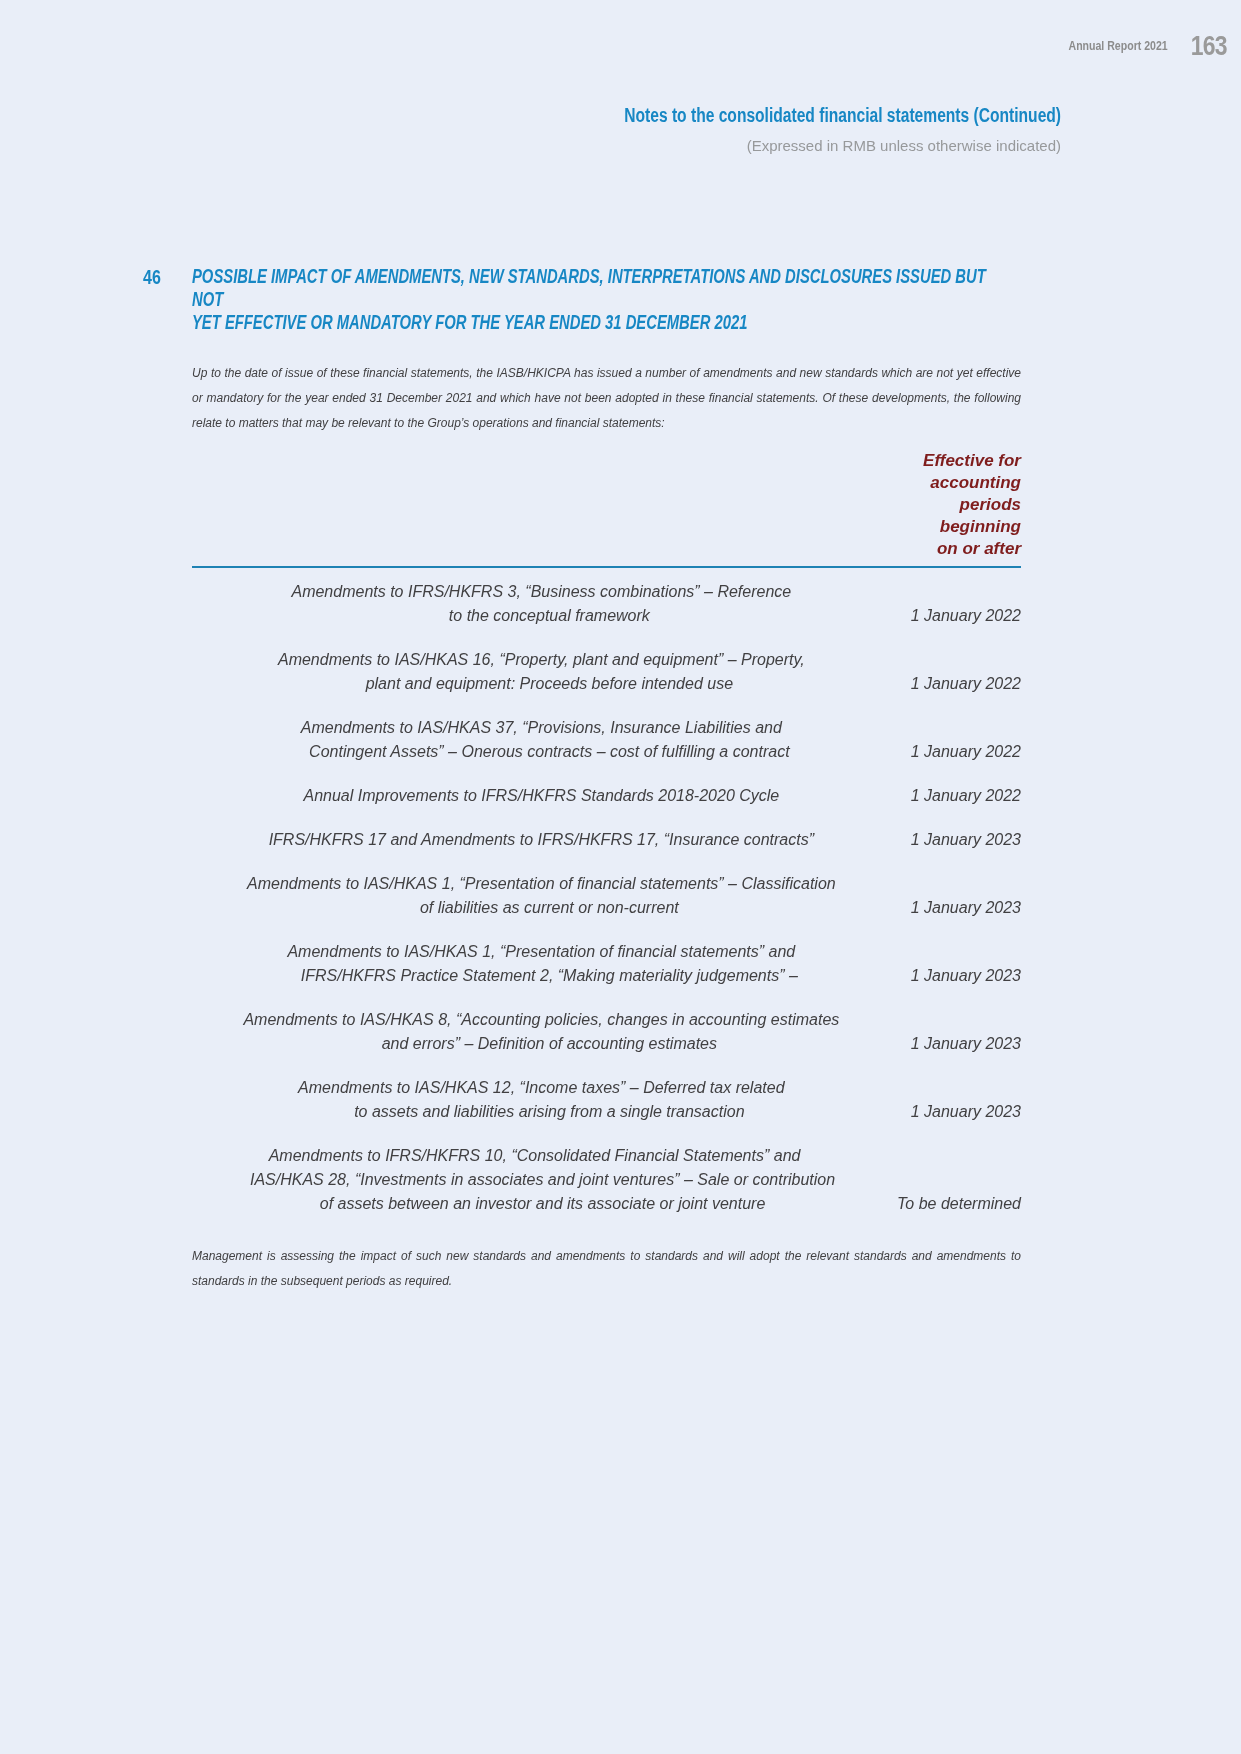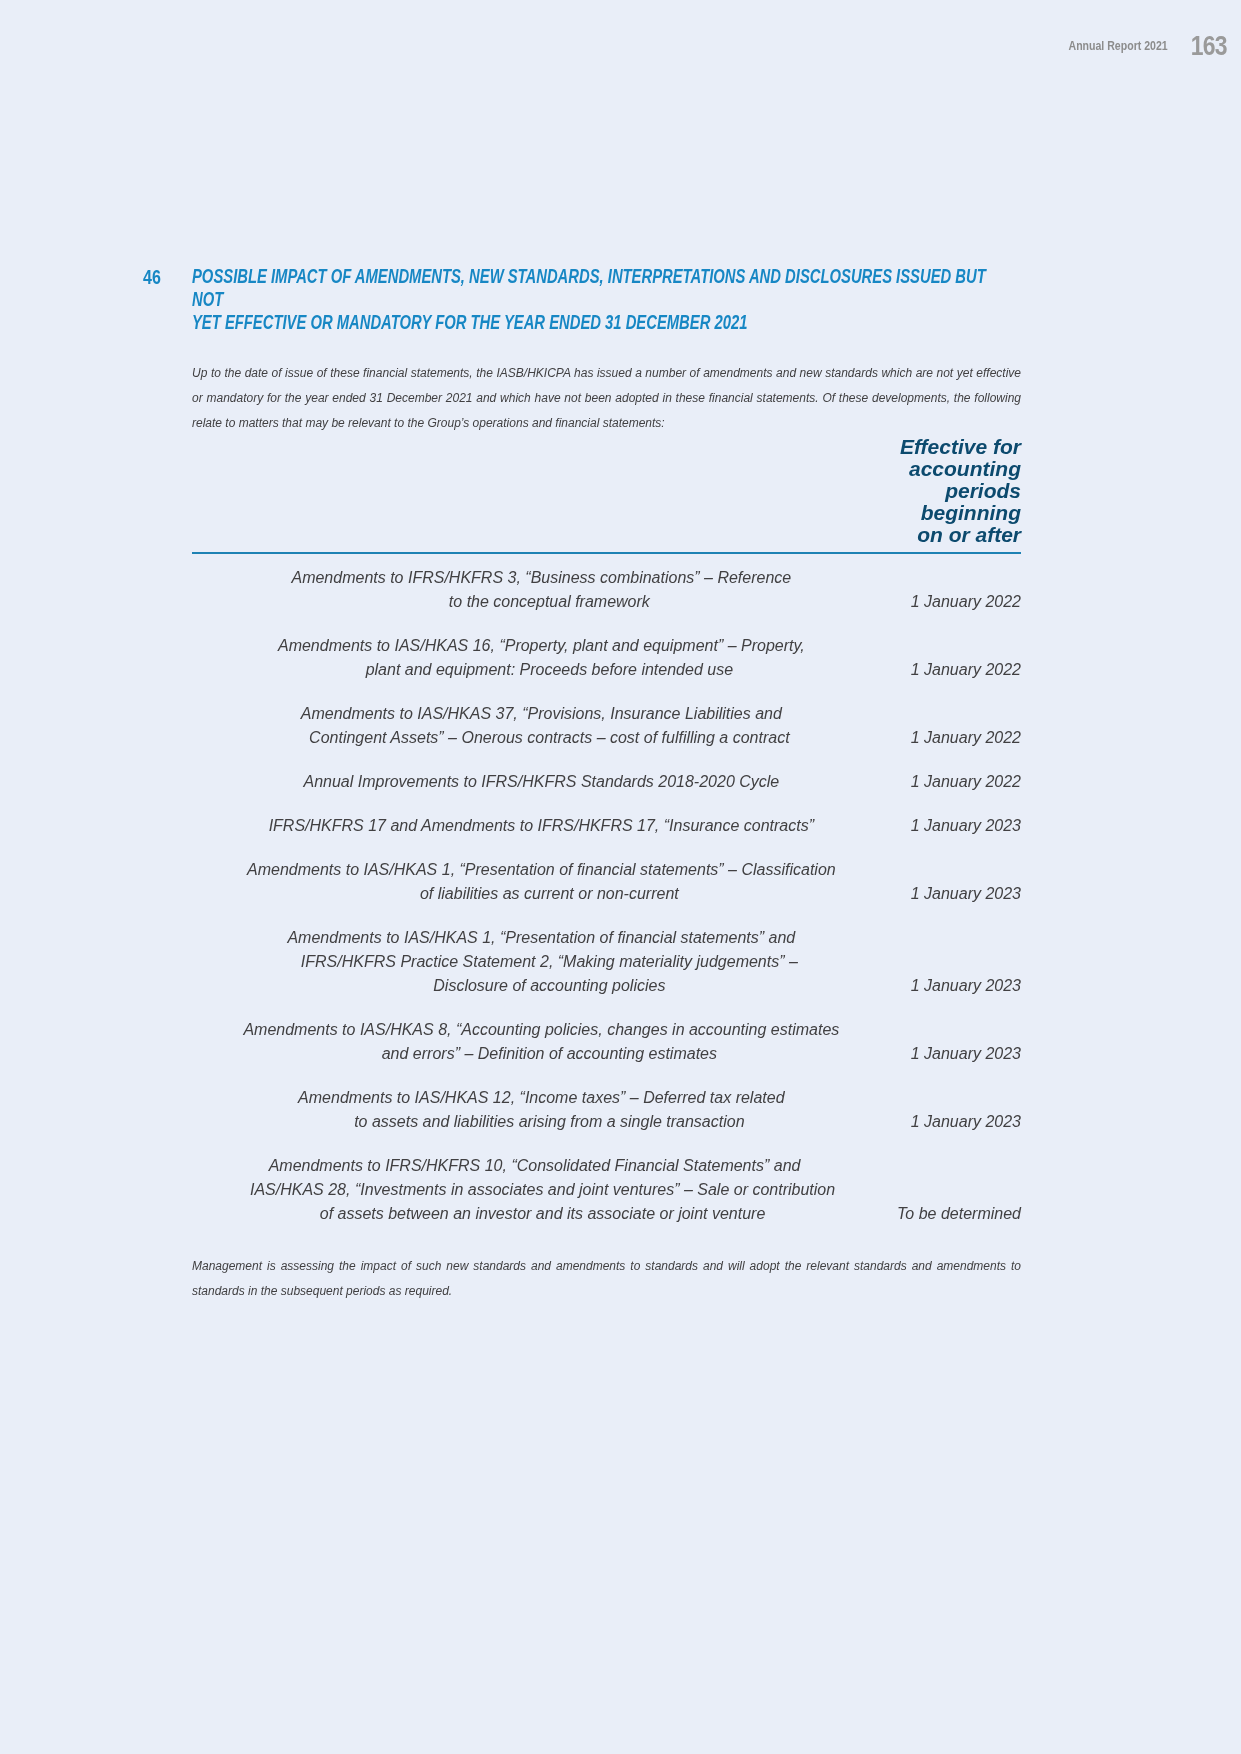--- a/index.html
+++ b/index.html
@@ -93,26 +93,26 @@
   }
 
   .intro {
     margin-top: 27px;
     font-size: 12px;
     line-height: 25px;
     text-align: justify;
   }
 
   .col-header {
-    margin-top: 0;
+    margin-top: 14px;
     text-align: right;
-    font-size: 21px;
+    font-size: 17px;
     font-weight: bold;
     line-height: 22px;
-    color: #0c4a6e;
+    color: #7f1d1d;
     white-space: pre-line;
   }
 
   .rule {
     margin-top: 6px;
     border-bottom: 2px solid #1e82b4;
   }
 
   .rows { padding-top: 12px; }
   .trow {
@@ -136,20 +136,24 @@
 </head>
 <body>
 
 <div class="page">
 
   <div class="folio">
     <span class="folio-label">Annual Report 2021</span>
     <span class="folio-number">163</span>
   </div>
 
+  <div class="doc-title-block">
+    <div class="doc-title">Notes to the consolidated financial statements (Continued)</div>
+    <div class="doc-subtitle">(Expressed in RMB unless otherwise indicated)</div>
+  </div>
 
   <div class="section">
     <div class="sec-num">46</div>
     <div class="sec-body">
 
       <div class="sec-heading">POSSIBLE IMPACT OF AMENDMENTS, NEW STANDARDS, INTERPRETATIONS AND DISCLOSURES ISSUED BUT NOT
 YET EFFECTIVE OR MANDATORY FOR THE YEAR ENDED 31 DECEMBER 2021</div>
 
       <div class="intro">Up to the date of issue of these financial statements, the IASB/HKICPA has issued a number of amendments and new standards which are not yet effective or mandatory for the year ended 31 December 2021 and which have not been adopted in these financial statements. Of these developments, the following relate to matters that may be relevant to the Group’s operations and financial statements:</div>
 
@@ -205,21 +209,20 @@
               <div class="line">Amendments to IAS/HKAS 1, “Presentation of financial statements” – Classification</div>
               <div class="line indent">of liabilities as current or non-current</div>
             </div>
     <div class="trow-date">1 January 2023</div>
   </div>
 
   <div class="trow">
     <div class="trow-text">
               <div class="line">Amendments to IAS/HKAS 1, “Presentation of financial statements” and</div>
               <div class="line indent">IFRS/HKFRS Practice Statement 2, “Making materiality judgements” –</div>
-              <div class="line indent">Disclosure of accounting policies</div>
             </div>
     <div class="trow-date">1 January 2023</div>
   </div>
 
   <div class="trow">
     <div class="trow-text">
               <div class="line">Amendments to IAS/HKAS 8, “Accounting policies, changes in accounting estimates</div>
               <div class="line indent">and errors” – Definition of accounting estimates</div>
             </div>
     <div class="trow-date">1 January 2023</div>

